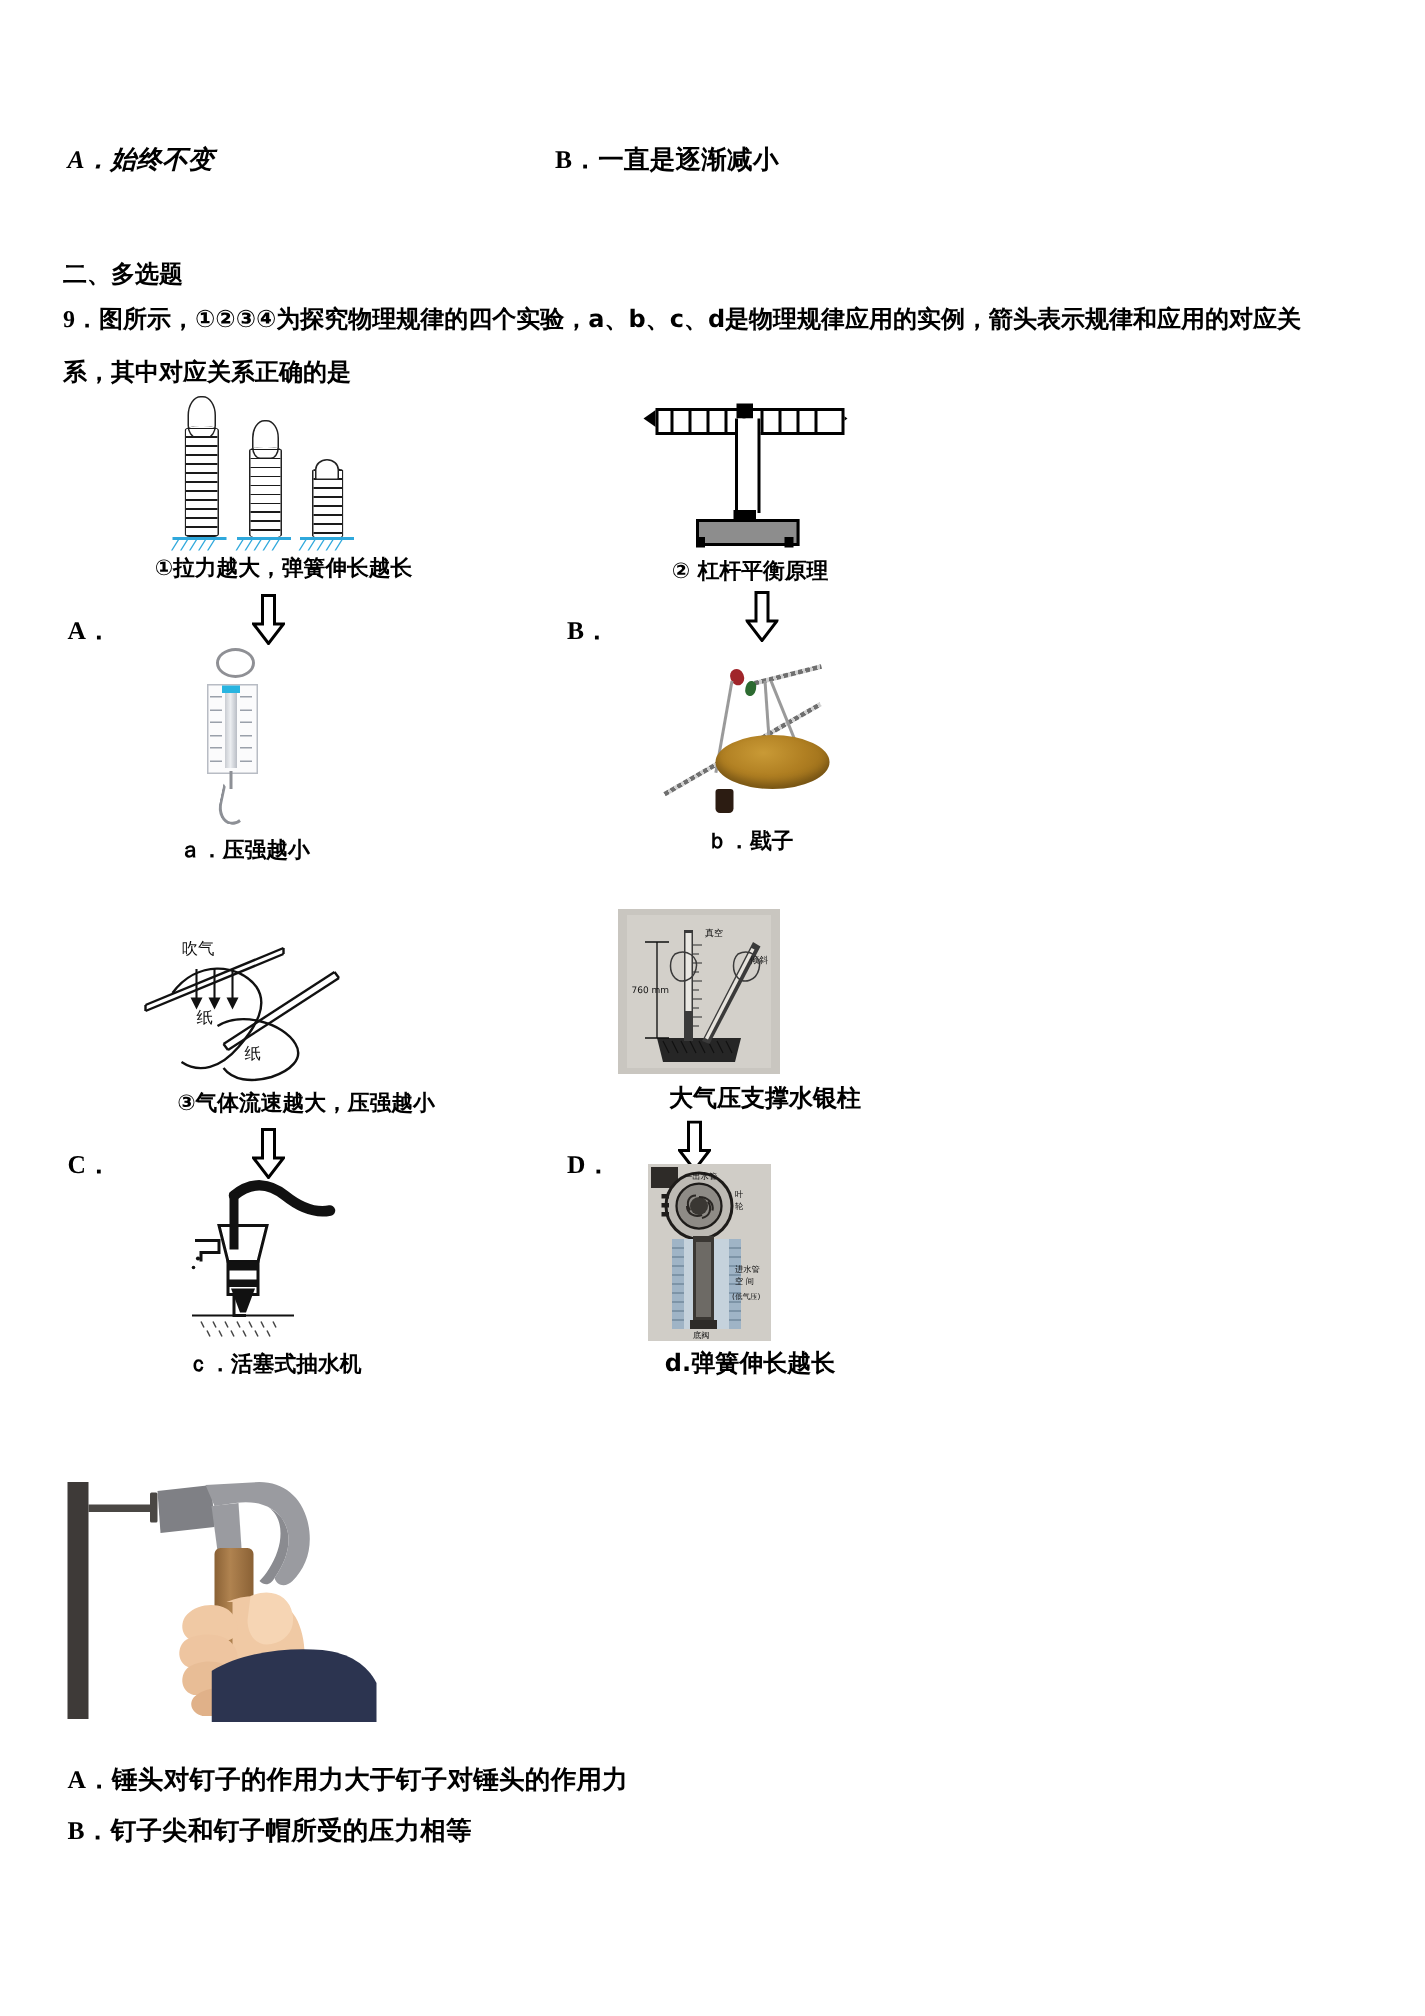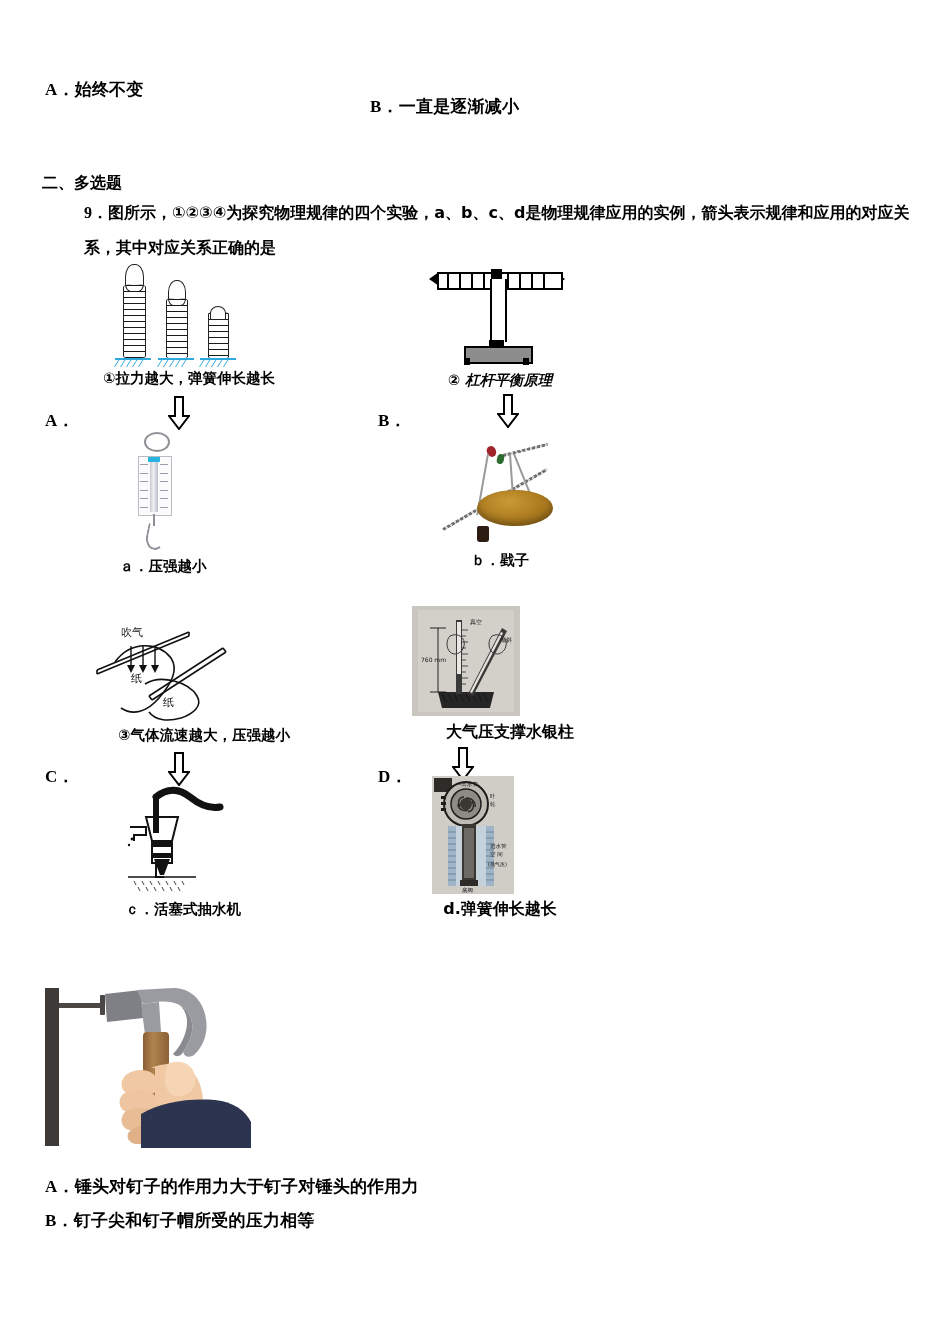--- a/index.html
+++ b/index.html
@@ -40,21 +40,20 @@
     font-weight: bold;
     font-family: "DejaVu Sans", "Liberation Sans", sans-serif;
     white-space: nowrap;
   }
   .q-text {
     position: absolute;
     font-size: 16px;
     font-weight: bold;
     font-family: "DejaVu Sans", "Liberation Sans", sans-serif;
     white-space: nowrap;
-    margin-left: 42px;
   }
   .q-text .num { font-family: "Liberation Serif", serif; }
 
   .fig-caption {
     position: absolute;
     font-size: 14.5px;
     font-weight: bold;
     font-family: "DejaVu Sans", "Liberation Sans", sans-serif;
     white-space: nowrap;
     text-align: center;
@@ -267,21 +266,21 @@
     position: absolute;
     background: linear-gradient(to right,#8a6135,#b08350 40%,#8a6135);
     border-radius: 4px;
   }
 </style>
 </head>
 <body>
 
 <div class="page">
 
-  <div class="opt-row" style="left:45px; top:78px;">
+  <div class="opt-row" style="left:45px; top:95px;font-style:italic;">
     <span class="opt-label">A．</span><span class="cn">始终不变</span>
   </div>
   <div class="opt-row" style="left:370px; top:95px;text-align:right;">
     <span class="opt-label">B．</span><span class="cn">一直是逐渐减小</span>
   </div>
 
   <div class="section-head" style="left:42px; top:173px;">二、多选题</div>
 
   <div class="q-text" style="left:42px; top:203px;">
     <span class="num">9．</span><span>图所示，①②③④为探究物理规律的四个实验，a、b、c、d是物理规律应用的实例，箭头表示规律和应用的对应关</span>
@@ -340,21 +339,21 @@
         <div class="seg" style="left:92px;"></div>
       <div class="seg" style="left:104px;"></div>
     </div>
     <div class="lever-hub" style="left:56px; top:1px; width:11px; height:10px;"></div>
     <div class="lever-post" style="left:55px; top:11px; width:13px; height:63px;"></div>
     <div class="lever-hub" style="left:54px; top:72px; width:15px; height:7px;"></div>
     <div class="lever-base" style="left:29px; top:78px; width:65px; height:14px;"></div>
     <div class="lever-foot" style="left:29px; top:90px; width:6px; height:7px;"></div>
     <div class="lever-foot" style="left:88px; top:90px; width:6px; height:7px;"></div>
   </div>
-  <div class="fig-caption" style="left:420px; top:371px; width:160px;font-style:italic;">② 杠杆平衡原理</div>
+  <div class="fig-caption" style="left:420px; top:371px; width:160px;">② 杠杆平衡原理</div>
 
   <svg class="down-arrow" style="left:168px; top:396px;" viewBox="0 0 22 34">
     <path d="M7 1 L15 1 L15 20 L21 20 L11 33 L1 20 L7 20 Z" fill="#ffffff" stroke="#000" stroke-width="2"></path>
   </svg>
   <svg class="down-arrow" style="left:497px; top:394px;" viewBox="0 0 22 34">
     <path d="M7 1 L15 1 L15 20 L21 20 L11 33 L1 20 L7 20 Z" fill="#ffffff" stroke="#000" stroke-width="2"></path>
   </svg>
 
   <div class="big-letter" style="left:45px; top:409px;">A．</div>
   <div class="big-letter" style="left:378px; top:409px;">B．</div>

